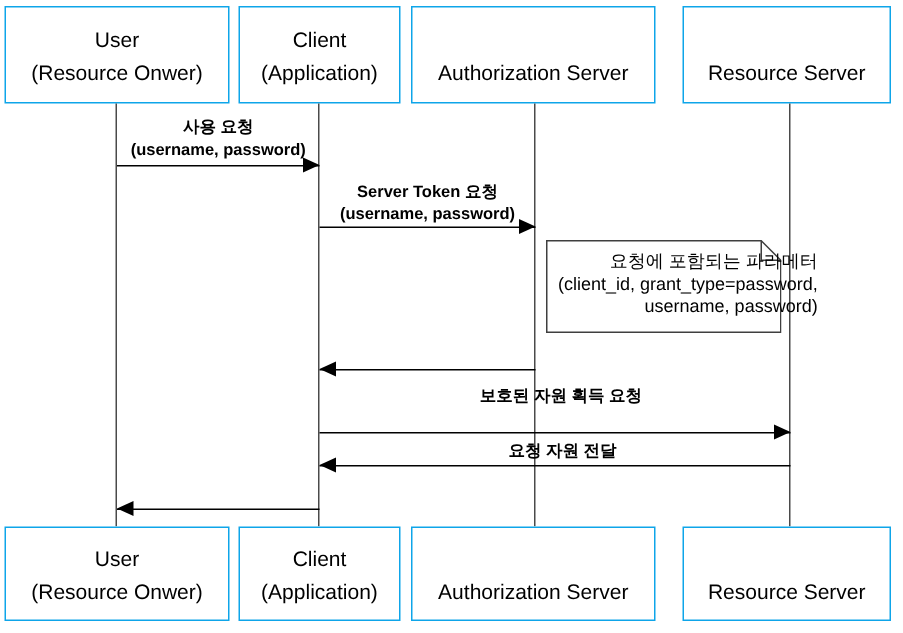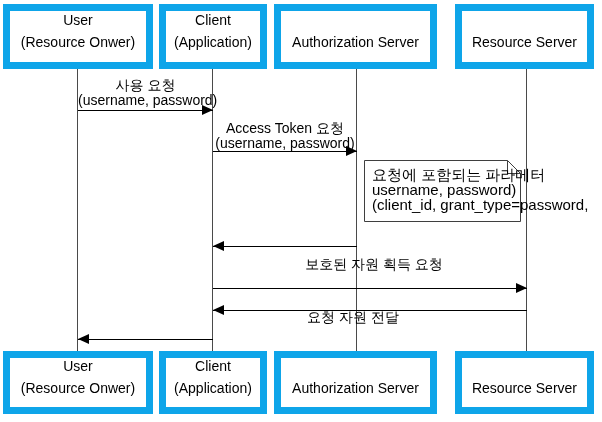--- a/index.html
+++ b/index.html
@@ -8,21 +8,21 @@
     width:602px; height:422px;
     background:#ffffff;
     font-family:"Liberation Sans","DejaVu Sans",sans-serif;
     color:#000000;
     overflow:hidden;
   }
   .actor {
     position:absolute;
     box-sizing:border-box;
     height:65px;
-    border:7px solid #0ea5e9;
+    border:1px solid #0ea5e9;
     background:#ffffff;
     display:flex;
     flex-direction:column;
     align-items:center;
     justify-content:flex-end;
     padding-bottom:9px;
     text-align:center;
     font-size:14px;
     line-height:22px;
     white-space:nowrap;
@@ -32,23 +32,24 @@
   .lifeline {
     position:absolute;
     top:69px;
     width:1px;
     height:282px;
     background:#4a4a4a;
   }
   .msg-label {
     position:absolute;
     text-align:center;
-    font-size:14px;
+    font-size:11px;
     line-height:15px;
     white-space:nowrap;
+    font-weight:bold;
   }
   .msg-line {
     position:absolute;
     height:1px;
     background:#000000;
   }
   .ah {
     position:absolute;
     width:0; height:0;
     border-top:5px solid transparent;
@@ -58,23 +59,24 @@
   .ah.left  { border-right:11px solid #000000; }
   .note {
     position:absolute;
     left:364px; top:160px;
     width:157px; height:62px;
   }
   .note svg { position:absolute; left:0; top:0; }
   .note-text {
     position:absolute;
     left:8px; top:7px;
-    font-size:15px;
+    font-size:12px;
     line-height:15px;
     white-space:nowrap;
+    text-align:right;
   }
 </style>
 </head>
 <body>
 
 <div class="canvas">
 
   <div class="actor top" style="left:3px; width:150px;">
     <div>User</div>
     <div>(Resource Onwer)</div>
@@ -96,48 +98,48 @@
   <div class="lifeline" style="left:526px;"></div>
 
   <div class="msg-label" style="left:78px; top:78px; width:135px;">
     <div>사용 요청</div>
     <div>(username, password)</div>
   </div>
   <div class="msg-line" style="left:78px; top:110px; width:135px;"></div>
   <div class="ah right" style="left:202px; top:105px;"></div>
 
   <div class="msg-label" style="left:213px; top:121px; width:144px;">
-    <div>Access Token 요청</div>
+    <div>Server Token 요청</div>
     <div>(username, password)</div>
   </div>
   <div class="msg-line" style="left:213px; top:151px; width:144px;"></div>
   <div class="ah right" style="left:346px; top:146px;"></div>
 
   <div class="note">
     <svg width="157" height="62" viewBox="0 0 157 62">
       <path d="M0.5,0.5 L143.5,0.5 L156.5,13.5 L156.5,61.5 L0.5,61.5 Z" fill="#ffffff" stroke="#3f3f3f" stroke-width="1"></path>
       <path d="M143.5,0.5 L143.5,13.5 L156.5,13.5" fill="none" stroke="#3f3f3f" stroke-width="1"></path>
     </svg>
     <div class="note-text">
       <div>요청에 포함되는 파라메터</div>
+      <div>(client_id, grant_type=password,</div>
       <div>username, password)</div>
-      <div>(client_id, grant_type=password,</div>
     </div>
   </div>
 
   <div class="msg-line" style="left:213px; top:246px; width:144px;"></div>
   <div class="ah left" style="left:213px; top:241px;"></div>
 
   <div class="msg-label" style="left:217px; top:257px; width:314px;">
     <div>보호된 자원 획득 요청</div>
   </div>
   <div class="msg-line" style="left:213px; top:288px; width:314px;"></div>
   <div class="ah right" style="left:516px; top:283px;"></div>
 
-  <div class="msg-label" style="left:196px; top:294px; width:314px;margin-top:16px;">
+  <div class="msg-label" style="left:218px; top:294px; width:314px;">
     <div>요청 자원 전달</div>
   </div>
   <div class="msg-line" style="left:213px; top:310px; width:314px;"></div>
   <div class="ah left" style="left:213px; top:305px;"></div>
 
   <div class="msg-line" style="left:78px; top:339px; width:135px;"></div>
   <div class="ah left" style="left:78px; top:334px;"></div>
 
   <div class="actor bottom" style="left:3px; width:150px;">
     <div>User</div>

